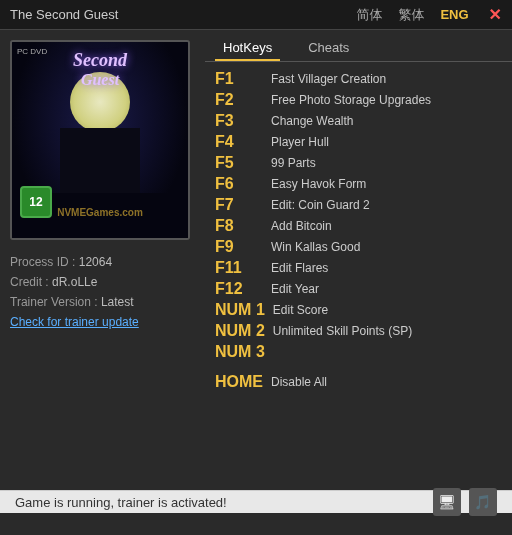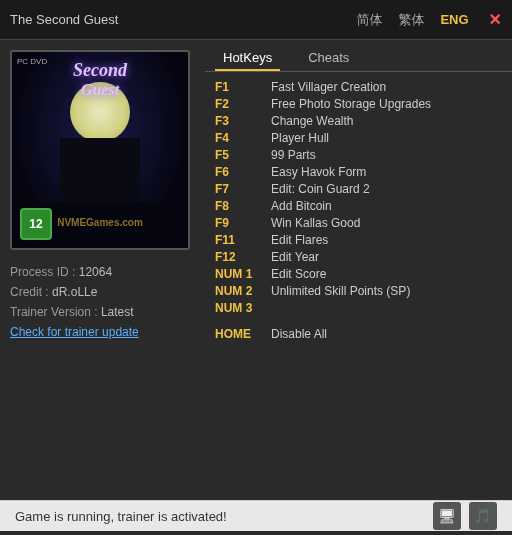--- a/index.html
+++ b/index.html
@@ -11,21 +11,21 @@
       font-size: 13px;
       color: #ddd;
       overflow: hidden;
     }
 
     
     .title-bar {
       display: flex;
       align-items: center;
       background: #1a1a1a;
-      height: 40px;
+      height: 30px;
       padding: 0 10px;
       border-bottom: 1px solid #444;
     }
     .title-bar-title {
       flex: 1;
       color: #ccc;
       font-size: 13px;
     }
     .lang-buttons {
       display: flex;
@@ -119,21 +119,21 @@
       font-size: 11px;
       font-weight: bold;
       color: #c0a0ff;
       text-shadow: 0 0 5px #8060ff;
       font-style: italic;
     }
 
     
     .rating-badge {
       position: absolute;
-      bottom: 8px;
+      bottom: 20px;
       left: 8px;
       width: 32px;
       height: 32px;
       background: #2a8a2a;
       border: 2px solid #4aaa4a;
       border-radius: 4px;
       display: flex;
       align-items: center;
       justify-content: center;
       font-size: 12px;
@@ -227,30 +227,30 @@
       align-items: center;
       gap: 8px;
       font-size: 12px;
       color: #ccc;
     }
 
     .hotkey-key {
       min-width: 48px;
       color: #f0c040;
       font-weight: bold;
-      font-size: 12px;
+      font-size: 16px;
     }
 
     .hotkey-action {
       color: #ccc;
     }
 
     
     .status-bar {
-      height: 31px;
+      height: 23px;
       background: #e8e8e8;
       display: flex;
       align-items: center;
       justify-content: space-between;
       padding: 0 15px;
       border-top: 1px solid #ccc;
     }
 
     .status-text {
       color: #333;

